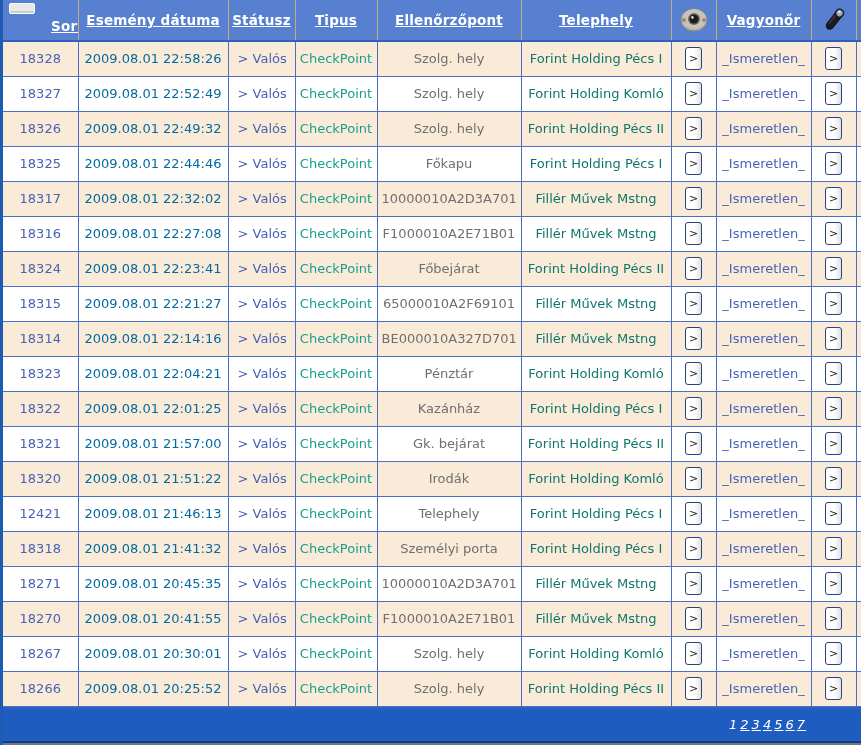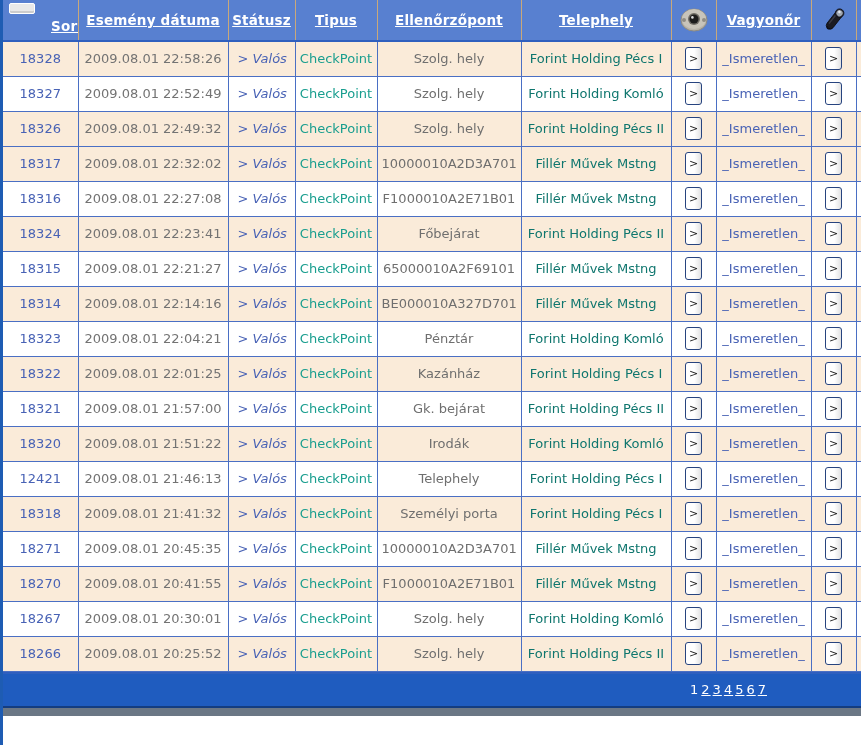--- a/index.html
+++ b/index.html
@@ -87,22 +87,22 @@
     padding: 0 4px;
     border-right: 1px solid #4a6fc4;
     border-bottom: 1px solid #4a6fc4;
     white-space: nowrap;
     overflow: hidden;
     box-sizing: border-box;
   }
   tbody td:last-child { border-right: none; }
 
   td.c-sorszam { color: #4862b5; }
-  td.c-datum   { color: #737373; }
-  td.c-status  { color: #4862b5; text-align: left; padding-left: 9px; font-style: italic; }
+  td.c-datum   { color: #0369a1; }
+  td.c-status  { color: #4862b5; text-align: left; padding-left: 9px; }
   td.c-tipus   { color: #199e8f; }
   td.c-pont    { color: #6f6f6f; }
   td.c-tel     { color: #0f766e; }
   td.c-guard   { color: #4862b5; }
   td.c-trail   { color: #6f6f6f; text-align: left; padding-left: 6px; }
   td.c-btn     { padding: 0; }
 
   
   .mini-btn {
     display: inline-block;
@@ -131,22 +131,23 @@
 
   
   .pager {
     height: 36px;
     background: #1f5cbf;
     border-top: 2px solid #2f5fbe;
     border-bottom: 2px solid #143d80;
     display: flex;
     align-items: center;
     justify-content: flex-end;
-    padding-right: 93px;
+    padding-right: 54px;
     box-sizing: border-box;
+    font-style: italic;
   }
   .pager .pages { font-size: 13px; color: #ffffff; letter-spacing: 1px; }
   .pager .pg {
     color: #ffffff;
     text-decoration: underline;
     cursor: pointer;
     padding: 0 1px;
   }
   .pager .pg.current { text-decoration: none; cursor: default; }
 
@@ -266,20 +267,32 @@
           <td class="c-datum">2009.08.01 22:49:32</td>
           <td class="c-status">&gt; Valós</td>
           <td class="c-tipus">CheckPoint</td>
           <td class="c-pont">Szolg. hely</td>
           <td class="c-tel">Forint Holding Pécs II</td>
           <td class="c-btn"><span class="mini-btn">&gt;</span></td>
           <td class="c-guard">_Ismeretlen_</td>
           <td class="c-btn"><span class="mini-btn">&gt;</span></td>
           <td class="c-trail">F</td>
         </tr>
+        <tr class="even">
+          <td class="c-sorszam">18325</td>
+          <td class="c-datum">2009.08.01 22:44:46</td>
+          <td class="c-status">&gt; Valós</td>
+          <td class="c-tipus">CheckPoint</td>
+          <td class="c-pont">Főkapu</td>
+          <td class="c-tel">Forint Holding Pécs I</td>
+          <td class="c-btn"><span class="mini-btn">&gt;</span></td>
+          <td class="c-guard">_Ismeretlen_</td>
+          <td class="c-btn"><span class="mini-btn">&gt;</span></td>
+          <td class="c-trail">F</td>
+        </tr>
         <tr class="odd">
           <td class="c-sorszam">18317</td>
           <td class="c-datum">2009.08.01 22:32:02</td>
           <td class="c-status">&gt; Valós</td>
           <td class="c-tipus">CheckPoint</td>
           <td class="c-pont">10000010A2D3A701</td>
           <td class="c-tel">Fillér Művek Mstng</td>
           <td class="c-btn"><span class="mini-btn">&gt;</span></td>
           <td class="c-guard">_Ismeretlen_</td>
           <td class="c-btn"><span class="mini-btn">&gt;</span></td>

